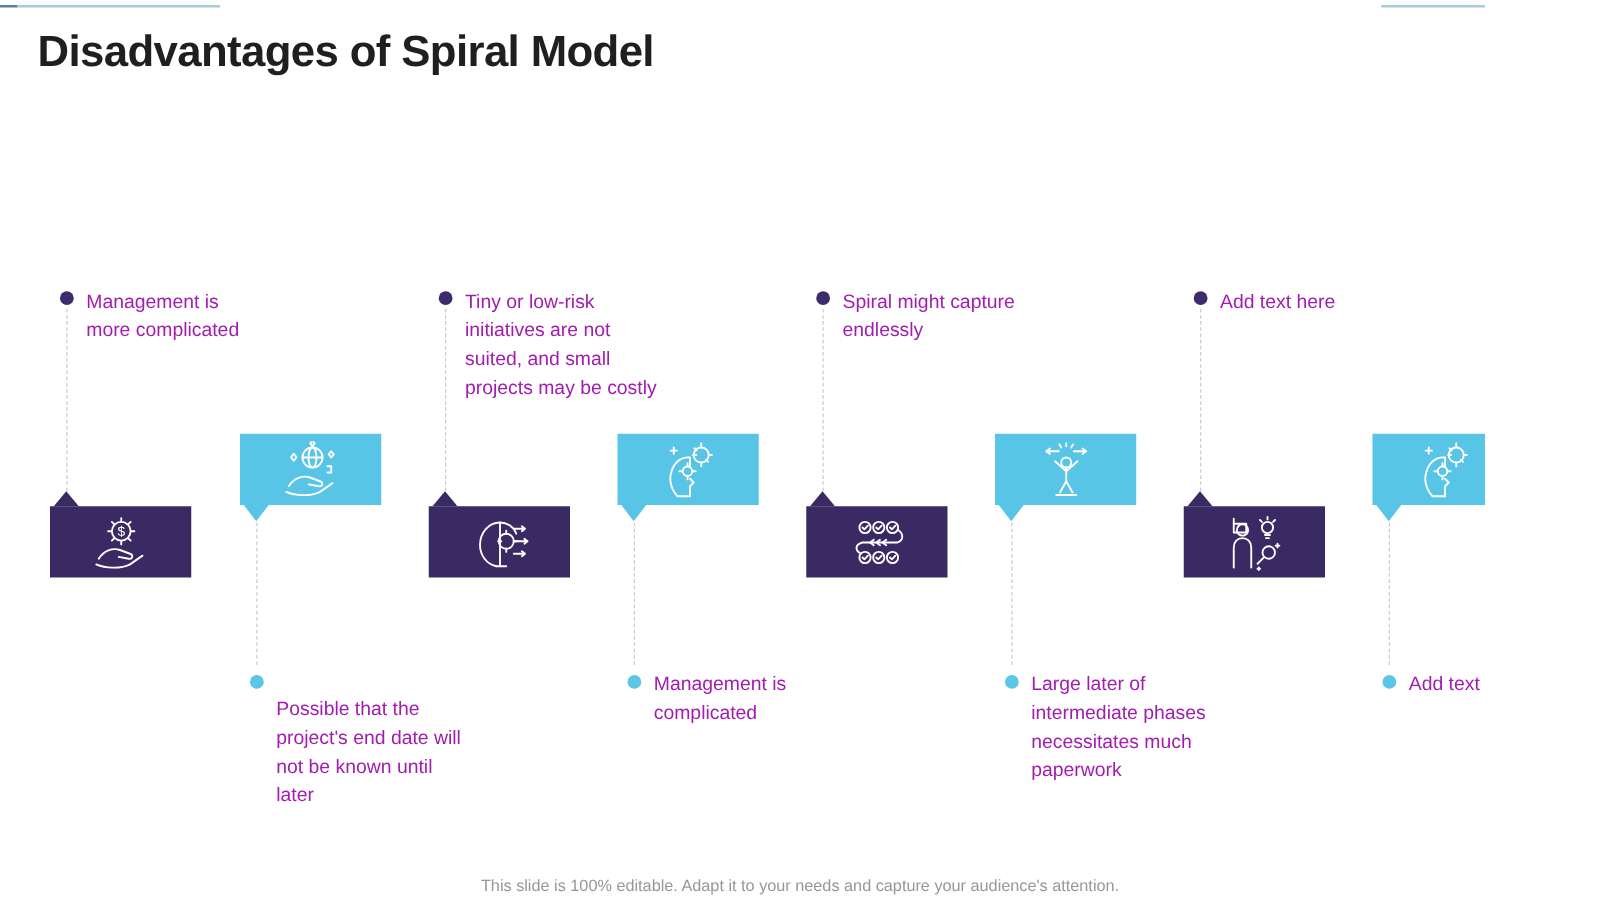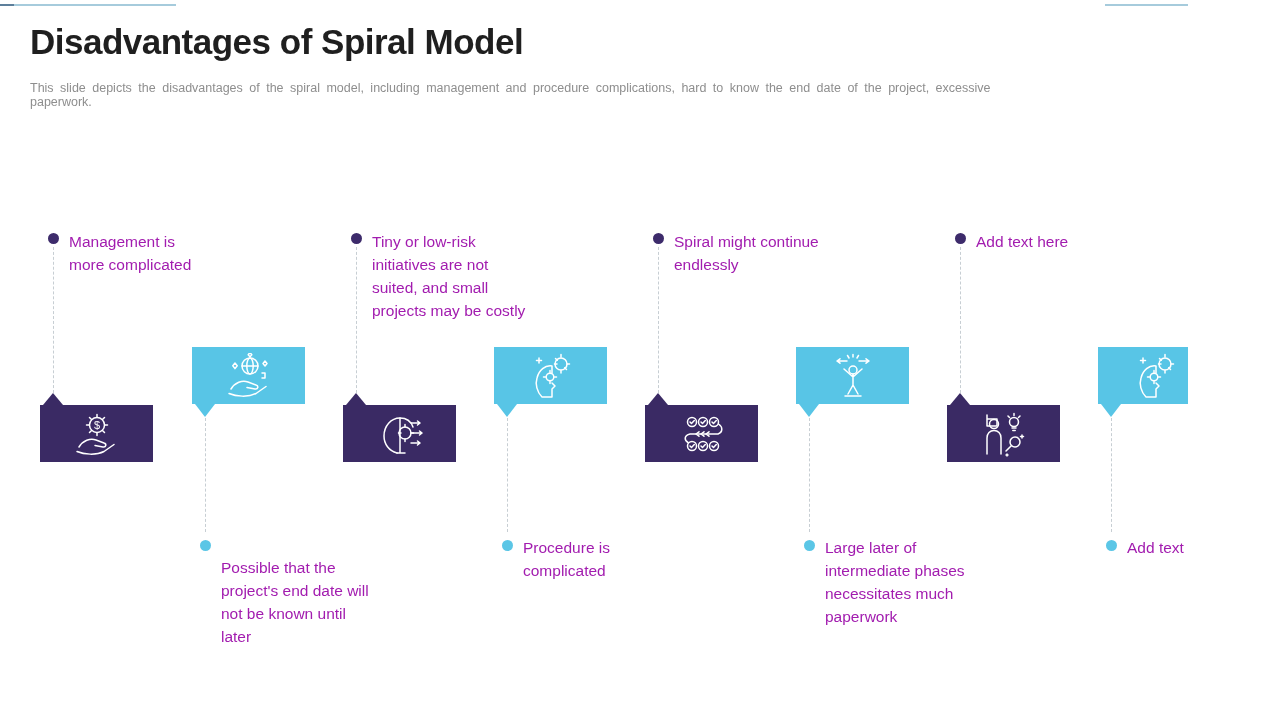--- a/index.html
+++ b/index.html
@@ -64,21 +64,20 @@
 </head>
 <body>
 
 <div class="stage">
 
   <div class="topline topline-left-dark"></div>
   <div class="topline topline-left"></div>
   <div class="topline topline-right"></div>
 
   <h1 class="title">Disadvantages of Spiral Model</h1>
-  <p class="subtitle">This slide depicts the disadvantages of the spiral model, including management and procedure complications, hard to know the end date of the project, excessive paperwork.</p>
 
   <div>
     <span class="dot purple" style="left:48px;top:233px"></span>
     <div class="label" style="left:69px;top:230px;width:140px">Management is more complicated</div>
     <div class="dash" style="left:53px;top:247px;height:146px"></div>
     <div class="tip-up" style="left:43px;top:393px"></div>
     <div class="box purple" style="left:40px;top:405px">
       <svg class="icon" width="54" height="46" viewBox="0 0 54 46" fill="none" stroke="#fff" stroke-width="1.5" stroke-linecap="round" stroke-linejoin="round">
         <circle cx="27" cy="14" r="7.5"></circle>
         <path d="M27,3.5 v2.5 M27,22 v2.5 M16.5,14 h2.5 M35,14 h2.5 M19.5,6.5 l1.8,1.8 M32.7,19.7 l1.8,1.8 M19.5,21.5 l1.8,-1.8 M32.7,8.3 l1.8,-1.8"></path>
@@ -132,26 +131,26 @@
         <circle cx="37" cy="11" r="6"></circle>
         <path d="M37,1.5 v2.5 M37,17.5 v2.5 M30.5,11 h2.5 M43,11 h2.5 M31.5,5.5 l1.8,1.8 M40.7,14.7 l1.8,1.8"></path>
         <circle cx="26" cy="24" r="3.8"></circle>
         <path d="M26,17.5 v2 M26,28.5 v2 M19.5,24 h2 M30.5,24 h2"></path>
         <path d="M15,5 v5 M12.5,7.5 h5"></path>
       </svg>
     </div>
     <div class="tip-down" style="left:497px;top:404px"></div>
     <div class="dash" style="left:507px;top:418px;height:114px"></div>
     <span class="dot blue" style="left:502px;top:540px"></span>
-    <div class="label" style="left:523px;top:536px;width:120px">Procedure is complicated</div>
+    <div class="label" style="left:523px;top:536px;width:120px">Management is complicated</div>
   </div>
 
   <div>
     <span class="dot purple" style="left:653px;top:233px"></span>
-    <div class="label" style="left:674px;top:230px;width:150px">Spiral might continue endlessly</div>
+    <div class="label" style="left:674px;top:230px;width:150px">Spiral might capture endlessly</div>
     <div class="dash" style="left:658px;top:247px;height:146px"></div>
     <div class="tip-up" style="left:648px;top:393px"></div>
     <div class="box purple" style="left:645px;top:405px">
       <svg class="icon" width="54" height="46" viewBox="0 0 54 46" fill="none" stroke="#fff" stroke-width="1.5" stroke-linecap="round" stroke-linejoin="round">
         <circle cx="17" cy="11" r="4.5"></circle>
           <circle cx="28" cy="11" r="4.5"></circle>
           <circle cx="39" cy="11" r="4.5"></circle>
         <path d="M15,11 l1.5,1.5 2.8,-3 M26,11 l1.5,1.5 2.8,-3 M37,11 l1.5,1.5 2.8,-3"></path>
         <circle cx="17" cy="35" r="4.5"></circle>
           <circle cx="28" cy="35" r="4.5"></circle>
@@ -208,20 +207,21 @@
         <path d="M26,17.5 v2 M26,28.5 v2 M19.5,24 h2 M30.5,24 h2"></path>
         <path d="M15,5 v5 M12.5,7.5 h5"></path>
       </svg>
     </div>
     <div class="tip-down" style="left:1101px;top:404px"></div>
     <div class="dash" style="left:1111px;top:418px;height:114px"></div>
     <span class="dot blue" style="left:1106px;top:540px"></span>
     <div class="label" style="left:1127px;top:536px;width:130px">Add text here</div>
   </div>
 
+  <div class="footer">This slide is 100% editable. Adapt it to your needs and capture your audience's attention.</div>
 
   <div class="page-badge">
     <svg width="40" height="40" viewBox="0 0 40 40" fill="none" stroke="#2f2b52" stroke-width="2" stroke-linecap="round">
       <path d="M29,7.5 A15.5,15.5 0 1 0 34.5,14"></path>
       <path d="M34.5,14 L35.5,8.5 M34.5,14 L29.5,12" stroke-width="1.6"></path>
     </svg>
     <span class="num">50</span>
   </div>
 
 </div>

